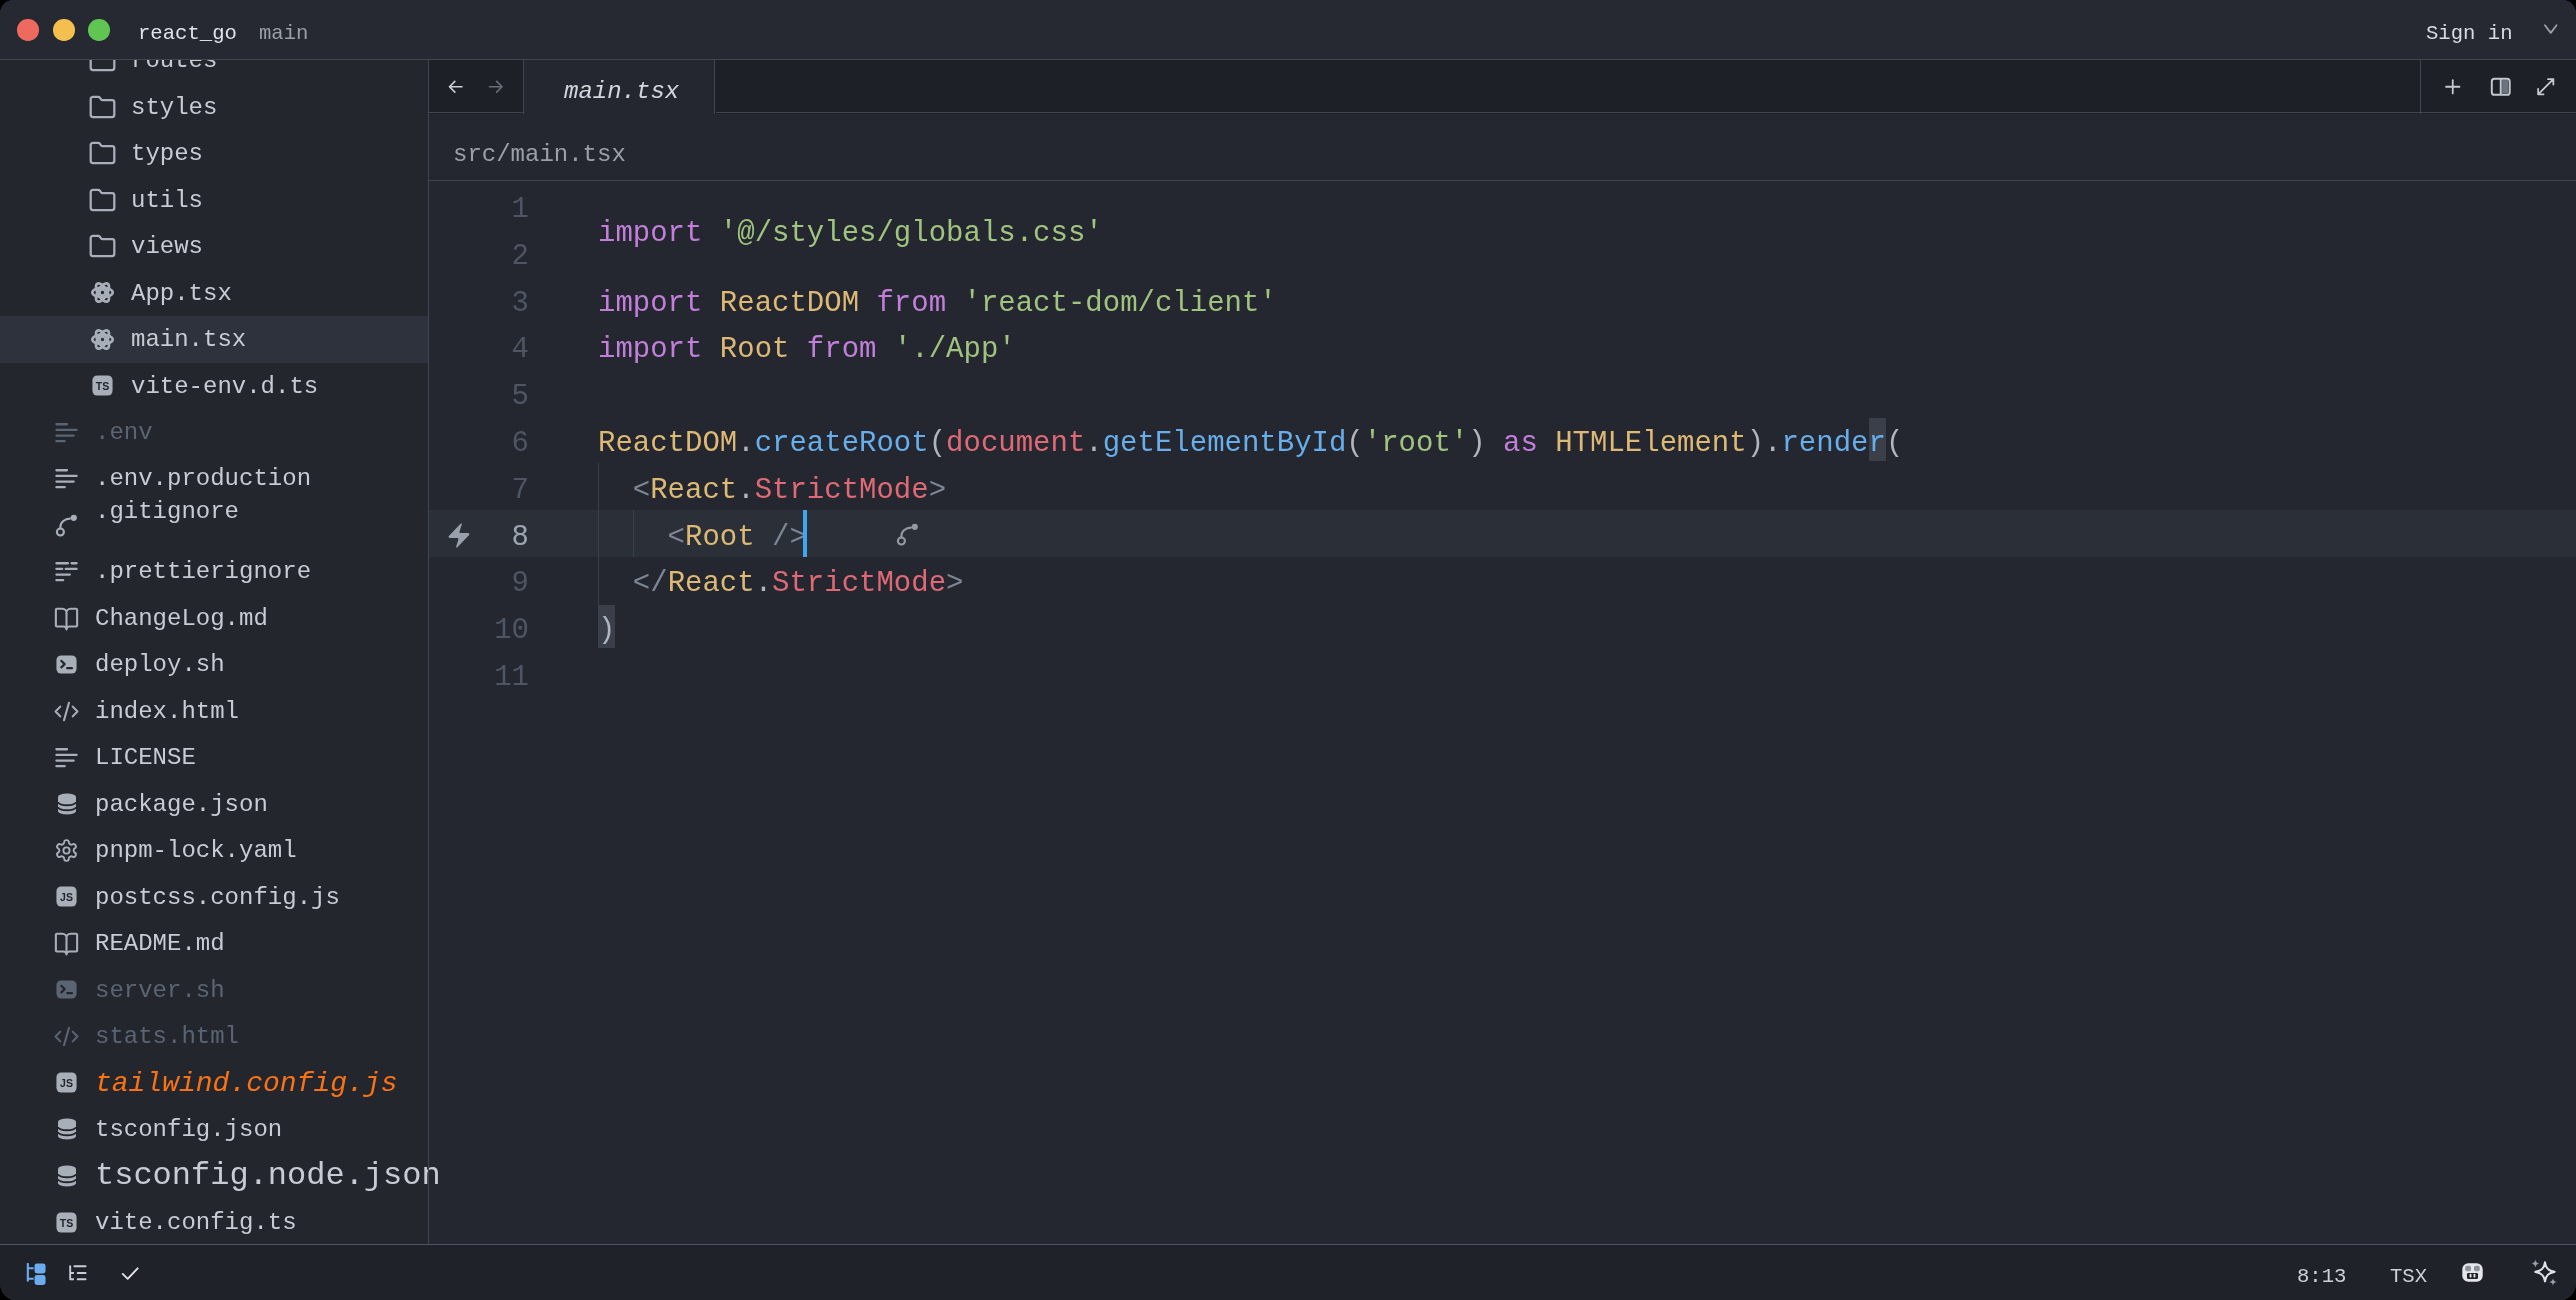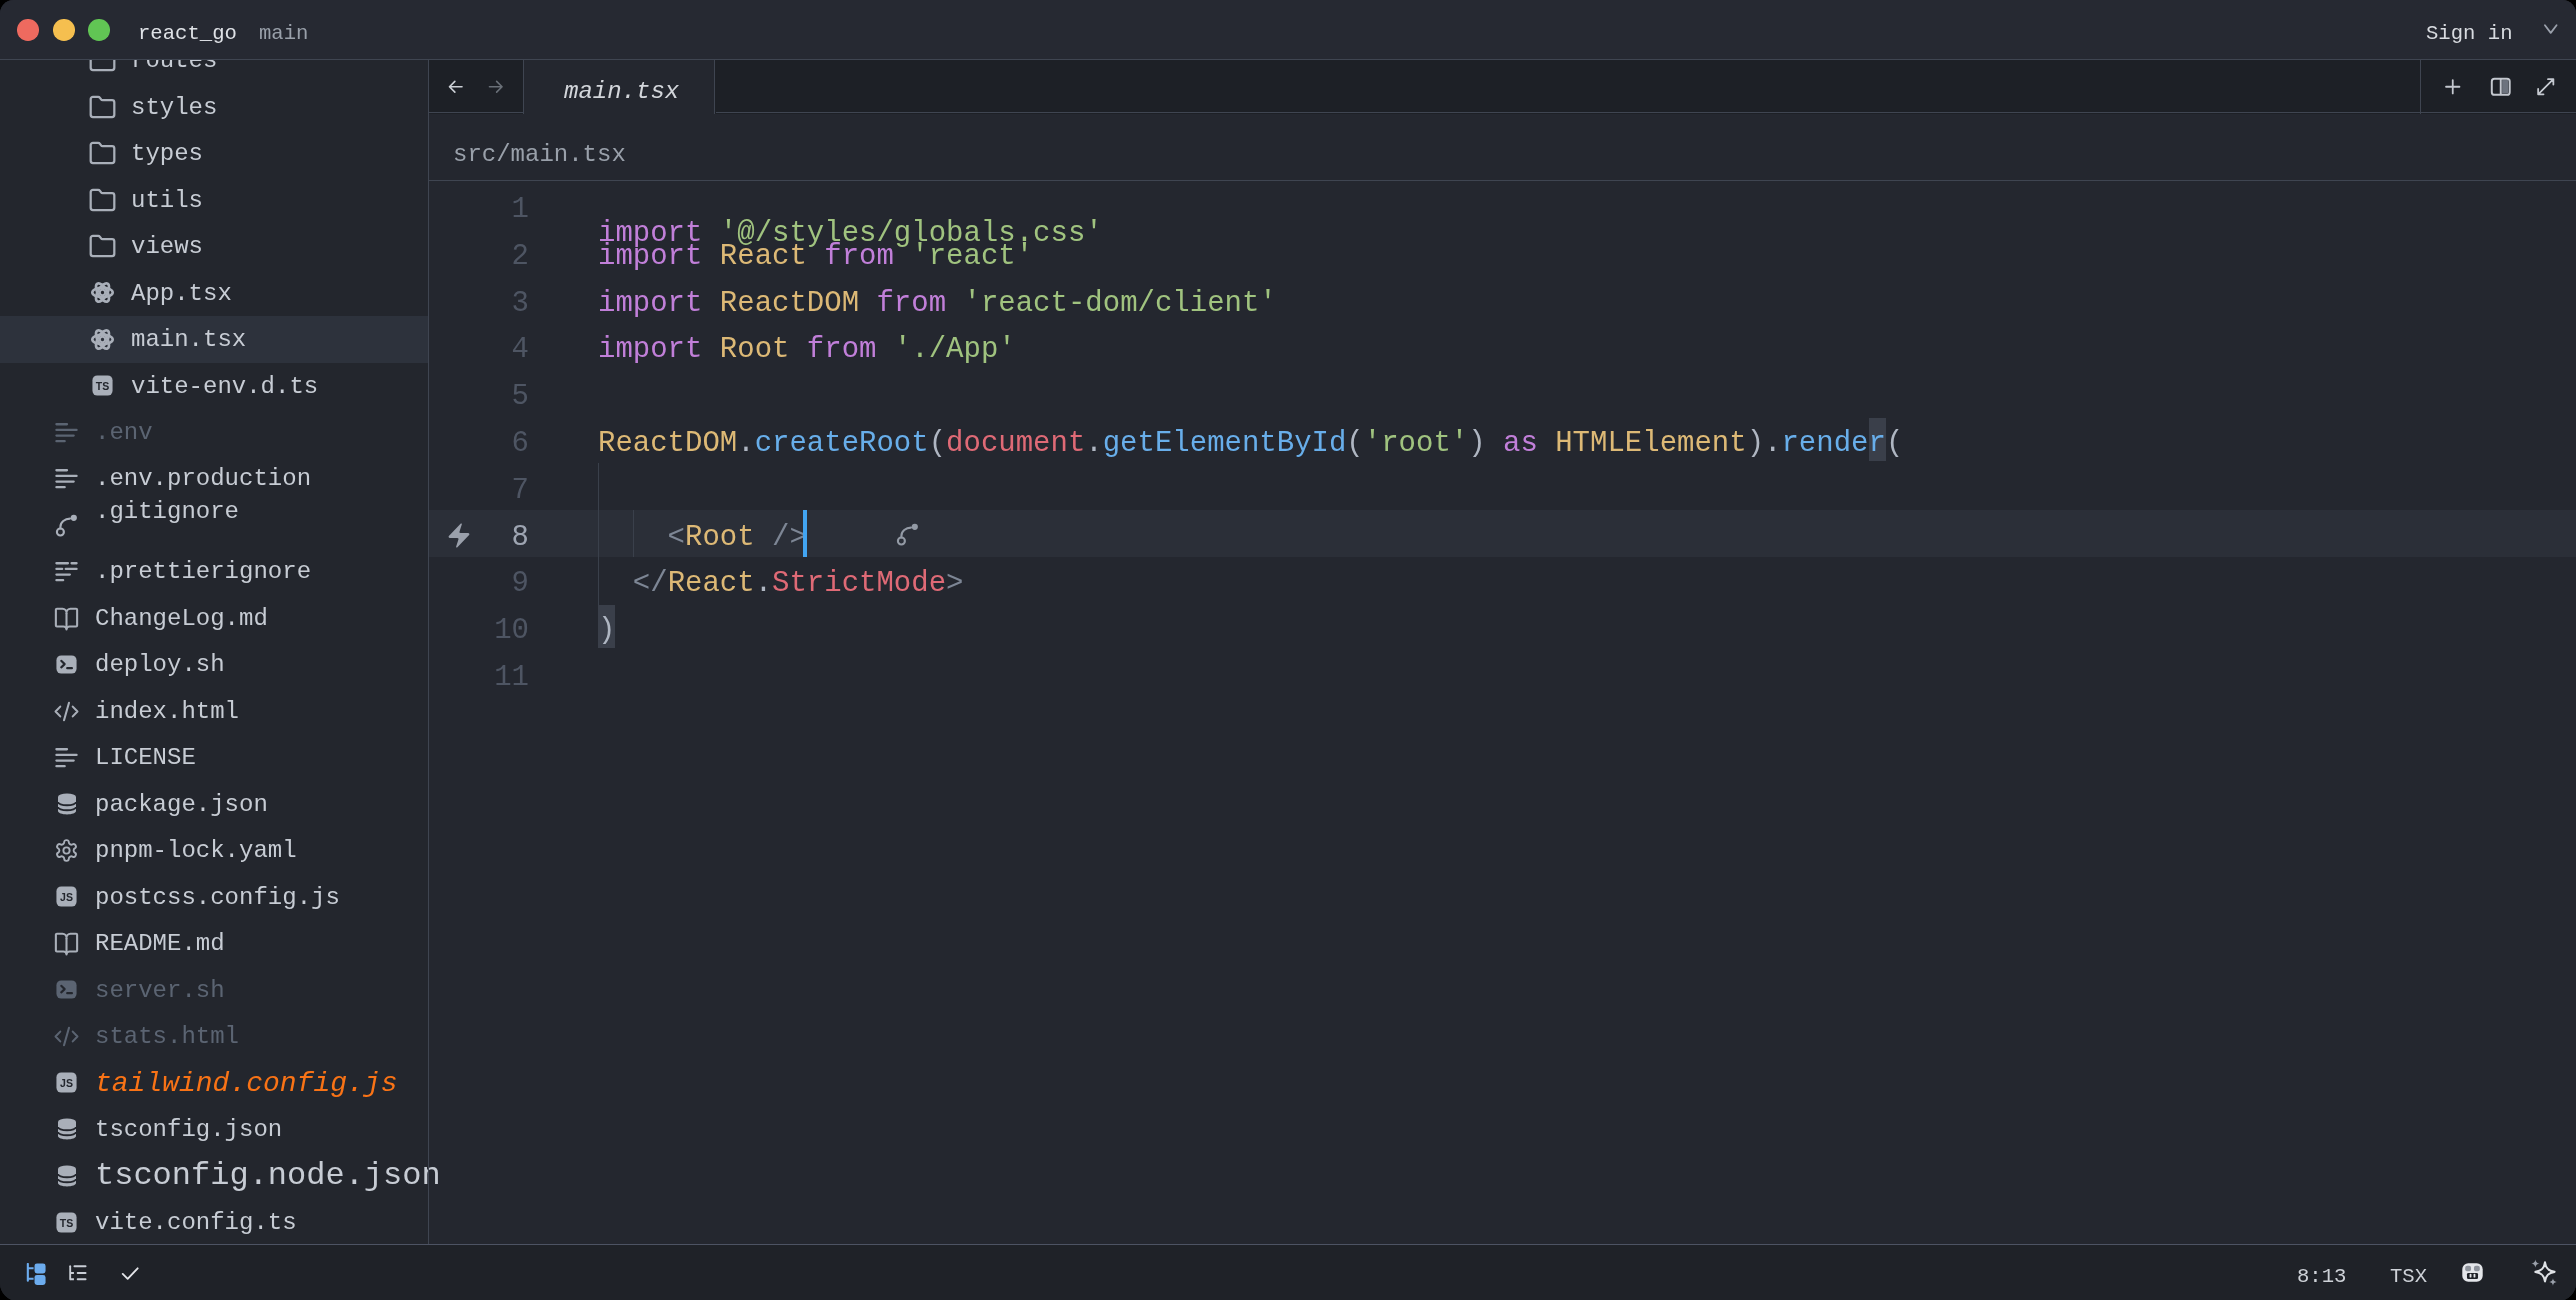--- a/index.html
+++ b/index.html
@@ -180,24 +180,24 @@
 <div style="position:absolute;left:429px;top:420px;width:100px;height:47px;line-height:47px;font-size:29px;color:#4e5563;text-align:right;white-space:pre;">6</div>
 <div style="position:absolute;left:429px;top:467px;width:100px;height:47px;line-height:47px;font-size:29px;color:#4e5563;text-align:right;white-space:pre;">7</div>
 <div style="position:absolute;left:429px;top:514px;width:100px;height:47px;line-height:47px;font-size:29px;color:#9ea5b2;text-align:right;white-space:pre;">8</div>
 <div style="position:absolute;left:429px;top:560px;width:100px;height:47px;line-height:47px;font-size:29px;color:#4e5563;text-align:right;white-space:pre;">9</div>
 <div style="position:absolute;left:429px;top:607px;width:100px;height:47px;line-height:47px;font-size:29px;color:#4e5563;text-align:right;white-space:pre;">10</div>
 <div style="position:absolute;left:429px;top:654px;width:100px;height:47px;line-height:47px;font-size:29px;color:#4e5563;text-align:right;white-space:pre;">11</div>
 <div style="position:absolute;left:444px;top:521px;width:29px;height:29px;"><svg width="29" height="29" viewBox="0 0 24 24" fill="none">
         <path d="M4.8 14a1 1 0 0 1-.78-1.63l9.9-10.2a.5.5 0 0 1 .86.46l-1.92 6.02A1 1 0 0 0 13.8 10h6.2a1 1 0 0 1 .78 1.63l-9.9 10.2a.5.5 0 0 1-.86-.46l1.92-6.02a1 1 0 0 0-.95-1.35z" fill="#9aa0ab"></path>
       </svg></div>
 <div style="position:absolute;left:598px;top:186px;height:47px;line-height:47px;font-size:29px;white-space:pre;margin-top:24px;"><span style="color:#c17fd9">import</span><span style="color:#afb6c2"> </span><span style="color:#a0c37f">'@/styles/globals.css'</span></div>
-<div style="position:absolute;left:598px;top:233px;height:47px;line-height:47px;font-size:29px;white-space:pre;"><span style="color:#c17fd9">import</span><span style="color:#afb6c2"> </span><span style="color:#ddb976">React</span><span style="color:#afb6c2"> </span><span style="color:#c17fd9">from</span><span style="color:#afb6c2"> </span><span style="color:#a0c37f">'react'</span></div>
 <div style="position:absolute;left:598px;top:280px;height:47px;line-height:47px;font-size:29px;white-space:pre;"><span style="color:#c17fd9">import</span><span style="color:#afb6c2"> </span><span style="color:#ddb976">ReactDOM</span><span style="color:#afb6c2"> </span><span style="color:#c17fd9">from</span><span style="color:#afb6c2"> </span><span style="color:#a0c37f">'react-dom/client'</span></div>
 <div style="position:absolute;left:598px;top:326px;height:47px;line-height:47px;font-size:29px;white-space:pre;"><span style="color:#c17fd9">import</span><span style="color:#afb6c2"> </span><span style="color:#ddb976">Root</span><span style="color:#afb6c2"> </span><span style="color:#c17fd9">from</span><span style="color:#afb6c2"> </span><span style="color:#a0c37f">'./App'</span></div>
 <div style="position:absolute;left:598px;top:420px;height:47px;line-height:47px;font-size:29px;white-space:pre;"><span style="color:#ddb976">ReactDOM</span><span style="color:#afb6c2">.</span><span style="color:#68aeea">createRoot</span><span style="color:#afb6c2">(</span><span style="color:#df6a76">document</span><span style="color:#afb6c2">.</span><span style="color:#68aeea">getElementById</span><span style="color:#afb6c2">(</span><span style="color:#a0c37f">'root'</span><span style="color:#afb6c2">) </span><span style="color:#c17fd9">as</span><span style="color:#afb6c2"> </span><span style="color:#ddb976">HTMLElement</span><span style="color:#afb6c2">).</span><span style="color:#68aeea">render</span><span style="color:#afb6c2">(</span></div>
+<div style="position:absolute;left:598px;top:467px;height:47px;line-height:47px;font-size:29px;white-space:pre;"><span style="color:#7d8695">  &lt;</span><span style="color:#ddb976">React</span><span style="color:#afb6c2">.</span><span style="color:#df6a76">StrictMode</span><span style="color:#7d8695">&gt;</span></div>
 <div style="position:absolute;left:598px;top:514px;height:47px;line-height:47px;font-size:29px;white-space:pre;"><span style="color:#7d8695">    &lt;</span><span style="color:#ddb976">Root</span><span style="color:#afb6c2"> </span><span style="color:#7d8695">/&gt;</span></div>
 <div style="position:absolute;left:598px;top:560px;height:47px;line-height:47px;font-size:29px;white-space:pre;"><span style="color:#7d8695">  &lt;/</span><span style="color:#ddb976">React</span><span style="color:#afb6c2">.</span><span style="color:#df6a76">StrictMode</span><span style="color:#7d8695">&gt;</span></div>
 <div style="position:absolute;left:598px;top:607px;height:47px;line-height:47px;font-size:29px;white-space:pre;"><span style="color:#afb6c2">)</span></div>
 <div style="position:absolute;left:803px;top:510px;width:3.6px;height:47px;background:#42a5f2;"></div>
 <div style="position:absolute;left:896px;top:522px;width:24px;height:24px;"><svg width="24" height="24" viewBox="0 0 24 24" fill="none">
         <circle cx="18.8" cy="4.8" r="3.1" fill="#939aa5"></circle>
         <circle cx="5.4" cy="19" r="3.5" stroke="#939aa5" stroke-width="2.1"></circle>
         <path d="M5.4 15.5v-1.6c0-4.6 4.4-8.3 9.6-8.3" stroke="#939aa5" stroke-width="2.1" stroke-linecap="round"></path>
       </svg></div>
 <div style="position:absolute;left:0px;top:1245px;width:2576px;height:55px;background:#1f2228;"></div>

